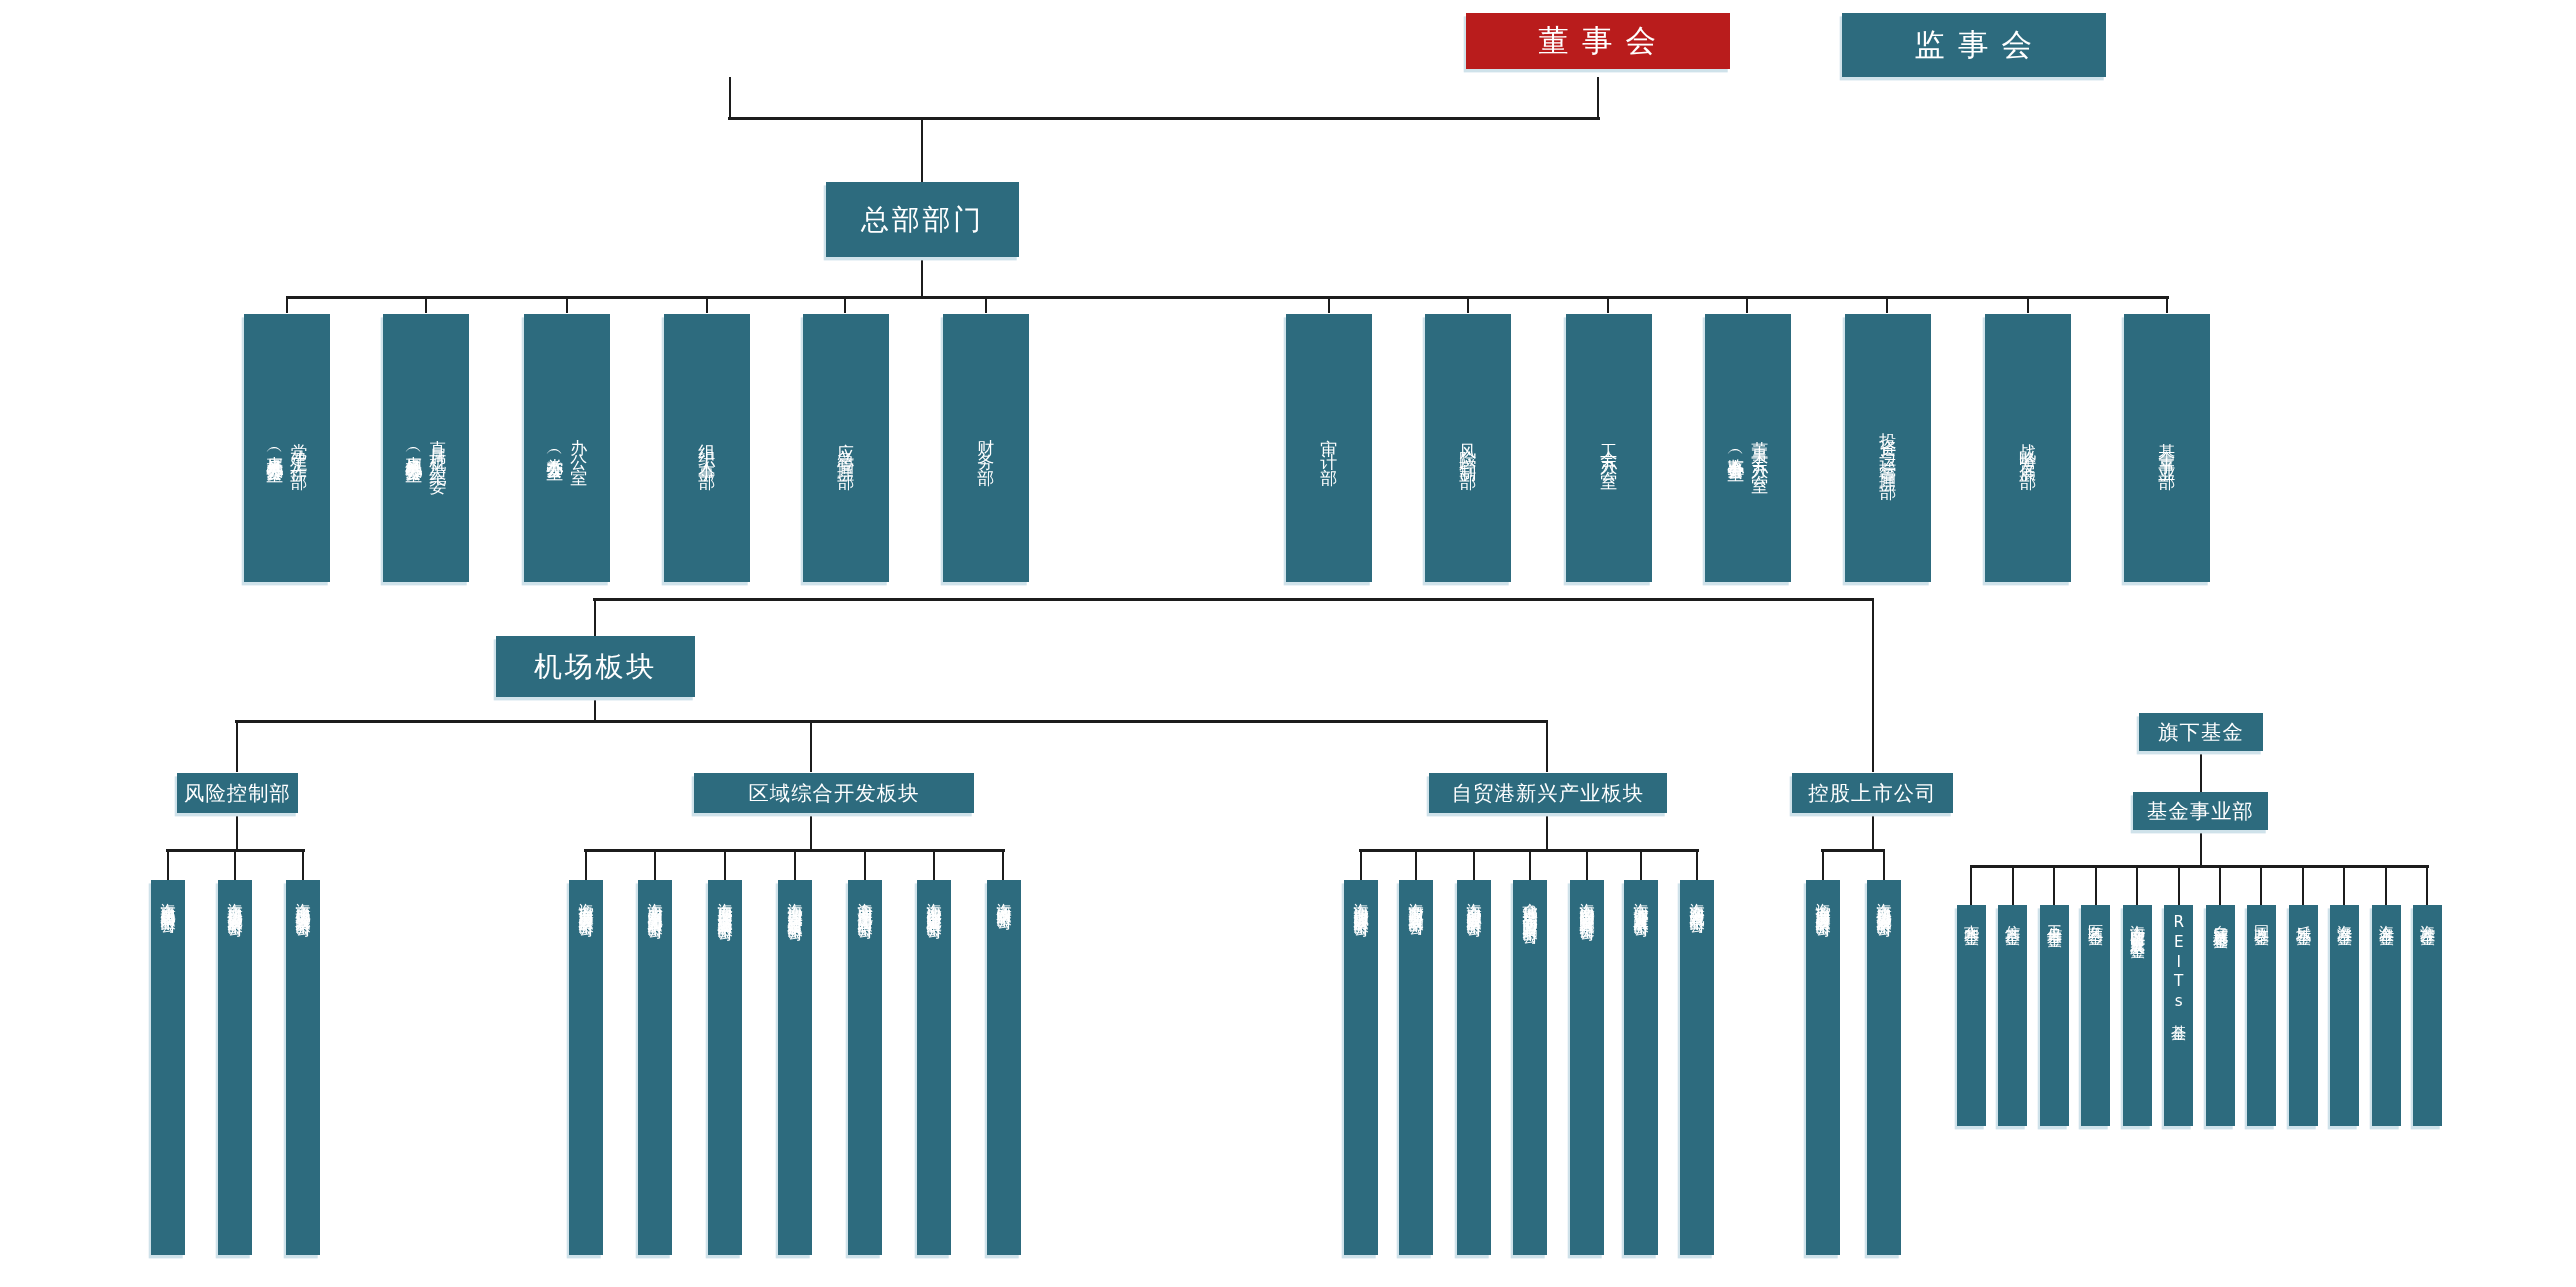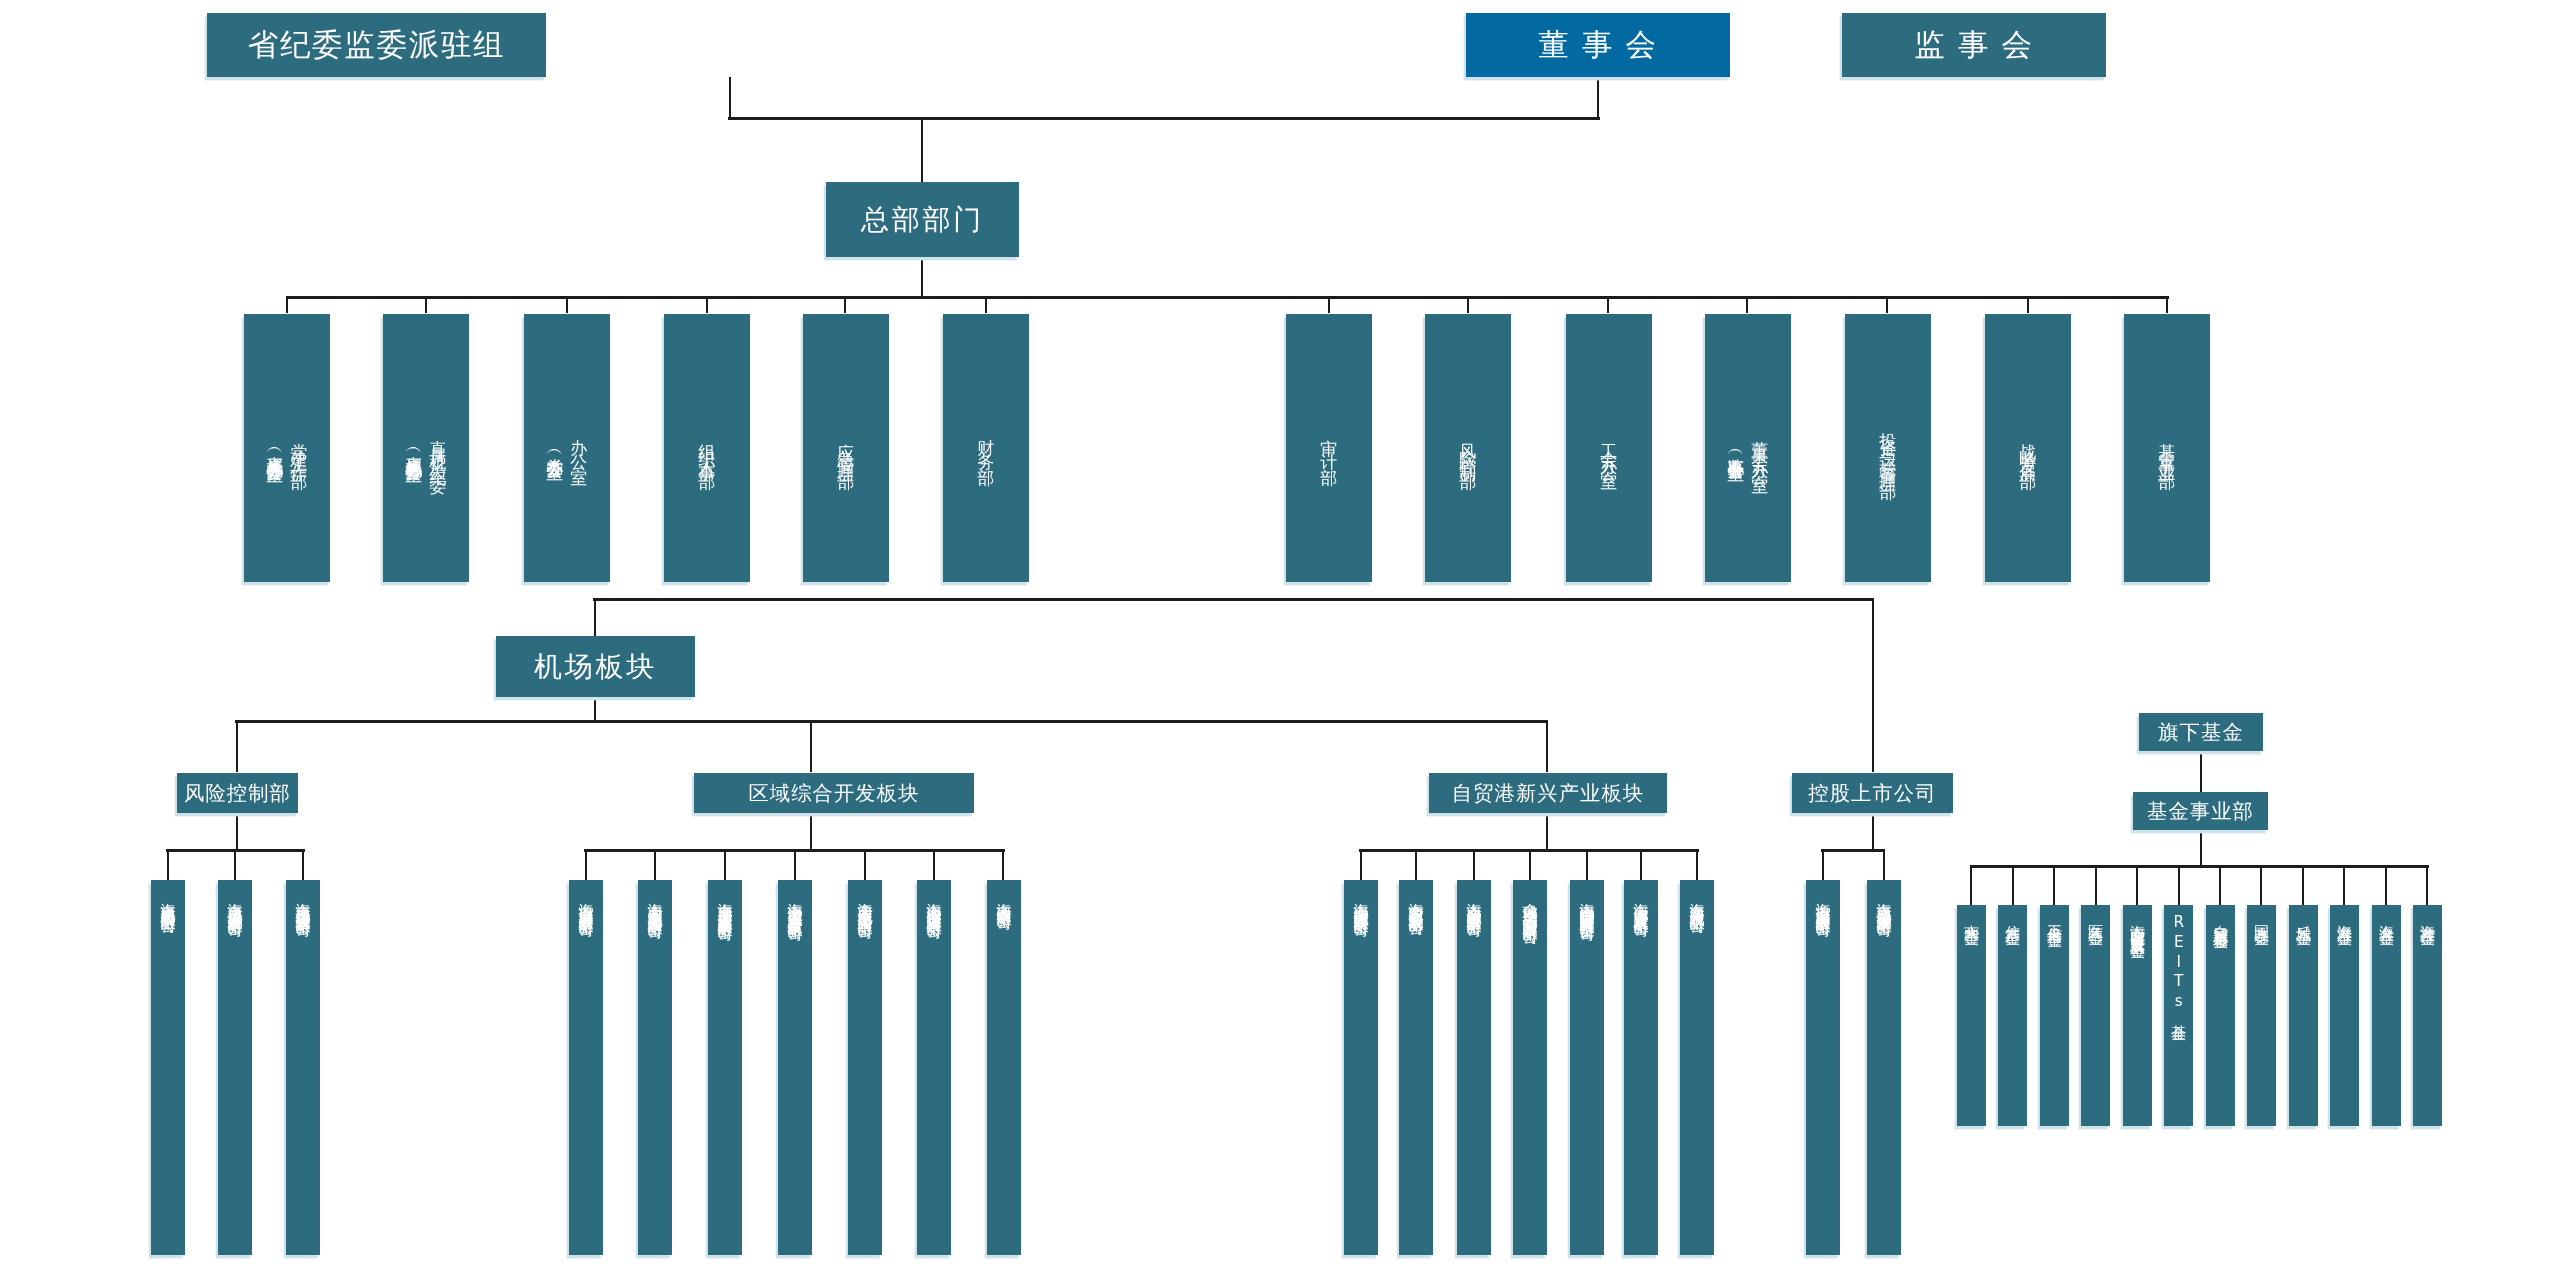--- a/index.html
+++ b/index.html
@@ -100,24 +100,21 @@
     <div class="connector" style="left: 2053px; top: 867px; width: 2.3px; height: 38px; background: rgb(28, 28, 28);"></div>
     <div class="connector" style="left: 2095px; top: 867px; width: 2.3px; height: 38px; background: rgb(28, 28, 28);"></div>
     <div class="connector" style="left: 2136px; top: 867px; width: 2.3px; height: 38px; background: rgb(28, 28, 28);"></div>
     <div class="connector" style="left: 2178px; top: 867px; width: 2.3px; height: 38px; background: rgb(28, 28, 28);"></div>
     <div class="connector" style="left: 2219px; top: 867px; width: 2.3px; height: 38px; background: rgb(28, 28, 28);"></div>
     <div class="connector" style="left: 2260px; top: 867px; width: 2.3px; height: 38px; background: rgb(28, 28, 28);"></div>
     <div class="connector" style="left: 2302px; top: 867px; width: 2.3px; height: 38px; background: rgb(28, 28, 28);"></div>
     <div class="connector" style="left: 2343px; top: 867px; width: 2.3px; height: 38px; background: rgb(28, 28, 28);"></div>
     <div class="connector" style="left: 2385px; top: 867px; width: 2.3px; height: 38px; background: rgb(28, 28, 28);"></div>
     <div class="connector" style="left: 2426px; top: 867px; width: 2.3px; height: 38px; background: rgb(28, 28, 28);"></div>
-    <div class="box box-lg" style="left: 207px; top: 13px; width: 339px; height: 64px; background: rgb(45, 107, 126); color: rgb(255, 255, 255);">
-      <span>省纪委监委派驻组</span>
-    </div>
-    <div class="box box-lg" style="left: 1466px; top: 13px; width: 264px; height: 64px; background: #0369a1; color: rgb(255, 255, 255);">
+    <div class="box box-lg" style="left: 1466px; top: 13px; width: 264px; height: 56px; background: #b91c1c; color: rgb(255, 255, 255);">
       <span>董 事 会</span>
     </div>
     <div class="box box-md" style="left: 826px; top: 182px; width: 193px; height: 75px; background: rgb(45, 107, 126); color: rgb(255, 255, 255);">
       <span>总部部门</span>
     </div>
     <div class="box box-lg" style="left: 1842px; top: 13px; width: 264px; height: 64px; background: rgb(45, 107, 126); color: rgb(255, 255, 255);">
       <span>监 事 会</span>
     </div>
     <div class="box box-dept" style="left: 244px; top: 314px; width: 86px; height: 268px; background: rgb(45, 107, 126); color: rgb(255, 255, 255);">
       <div class="cols">

